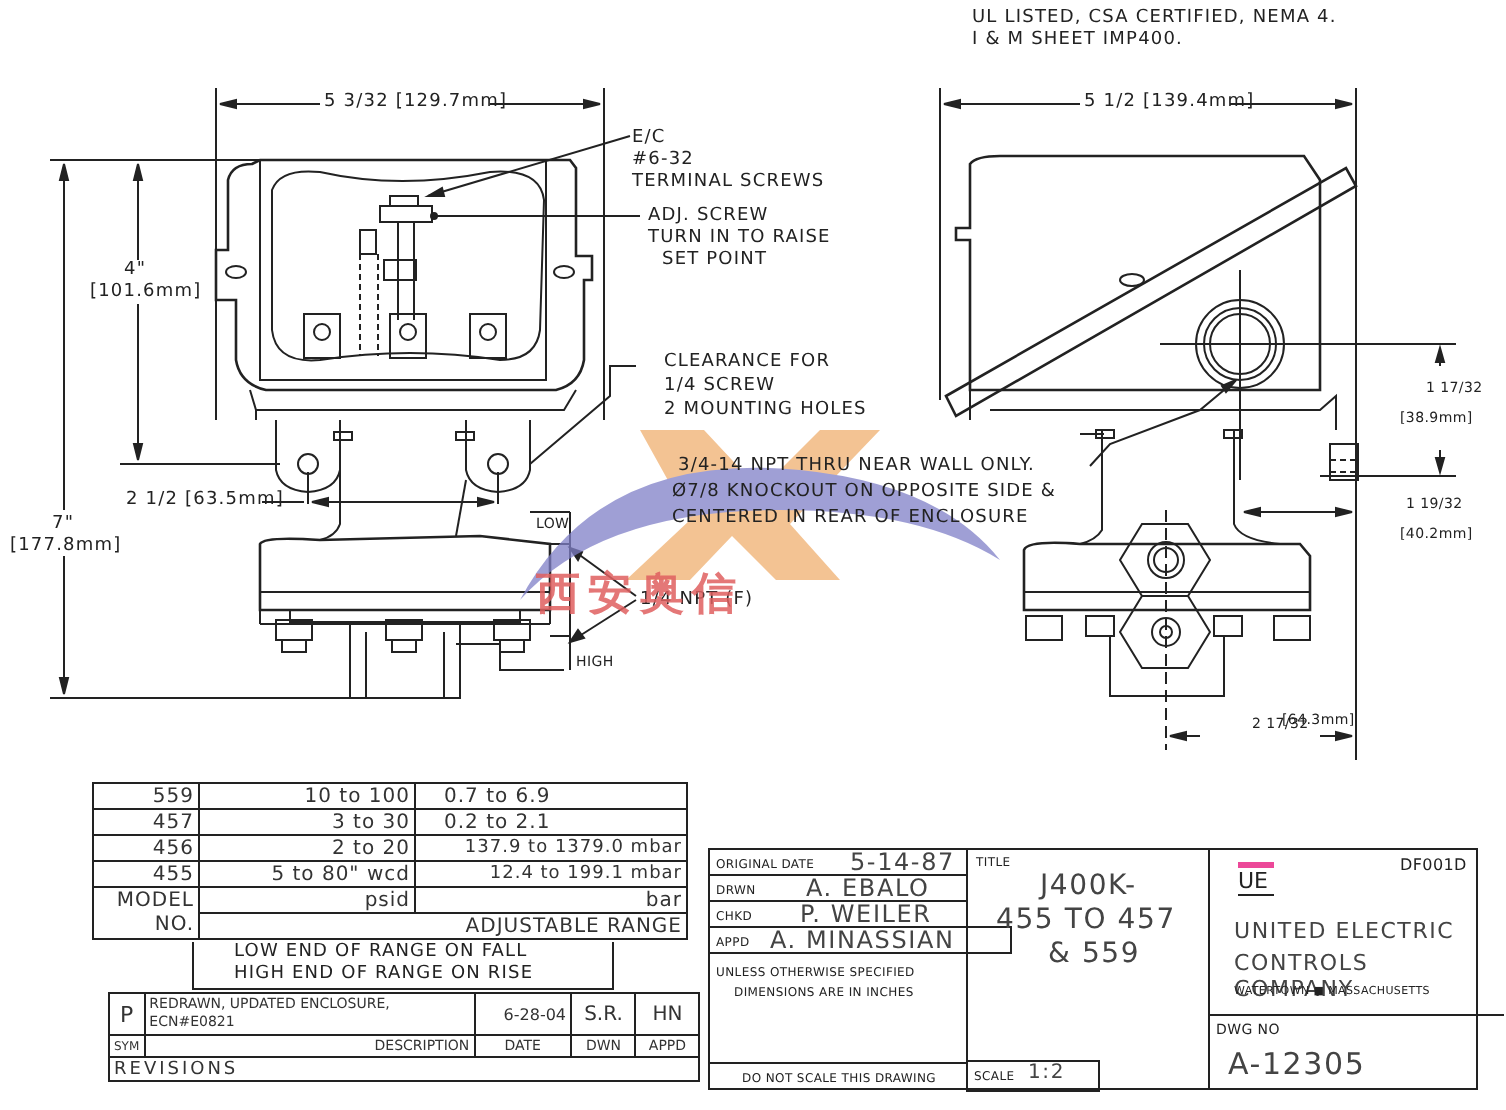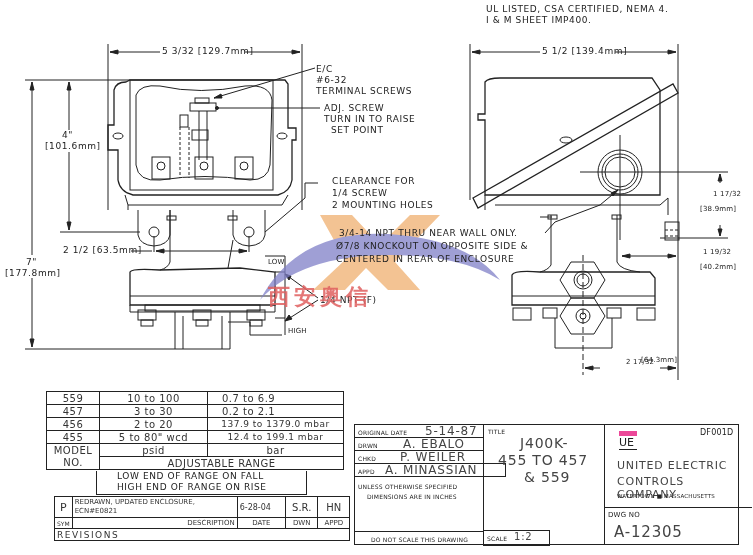--- a/index.html
+++ b/index.html
@@ -2,21 +2,21 @@
 <html><head>
 <meta charset="utf-8">
 <style>
   html,body{margin:0;padding:0;background:#fff;}
   body{width:753px;height:555px;position:relative;overflow:hidden;font-family:"DejaVu Sans Mono","Liberation Mono",monospace;color:#1a1a1a;}
   .abs{position:absolute;}
   .t{font-family:"DejaVu Sans","Liberation Sans",sans-serif;font-size:9px;line-height:11px;letter-spacing:0.6px;white-space:nowrap;color:#222;}
   .tsm{font-size:7px;line-height:8px;letter-spacing:0.2px;}
   svg.draw{position:absolute;left:0;top:0;}
   table{border-collapse:collapse;}
-  .rng td{border:1px solid #222;font-family:"DejaVu Sans","Liberation Sans",sans-serif;font-size:10px;height:12px;padding:0 2px;text-align:center;letter-spacing:0.5px;color:#333;white-space:nowrap;}
+  .rng td{border:1px solid #222;font-family:"DejaVu Sans","Liberation Sans",sans-serif;font-size:10px;height:12px;padding:0 2px;text-align:right;letter-spacing:0.5px;color:#333;white-space:nowrap;}
   .rev td{border:1px solid #222;font-family:"DejaVu Sans","Liberation Sans",sans-serif;font-size:8px;padding:0 2px;white-space:nowrap;color:#333;}
   .box{position:absolute;border:1px solid #222;box-sizing:border-box;}
   .lbl{font-family:"DejaVu Sans","Liberation Sans",sans-serif;font-size:6px;letter-spacing:0.2px;color:#222;}
   .val{font-family:"DejaVu Sans","Liberation Sans",sans-serif;font-size:12px;letter-spacing:0.8px;color:#444;}
 </style>
 </head>
 <body>
 
 <svg class="draw" width="753" height="390" viewBox="0 0 753 390">
   <g fill="none" stroke="#222" stroke-width="1">
@@ -264,21 +264,21 @@
 <div class="box" style="left:96px;top:471px;width:211px;height:24px;border-top:none;">
   <div class="abs t" style="left:20px;top:0px;font-size:9px;">LOW END OF RANGE ON FALL</div>
   <div class="abs t" style="left:20px;top:11px;font-size:9px;">HIGH END OF RANGE ON RISE</div>
 </div>
 
 <table class="rev abs" style="left:54px;top:496px;width:296px;">
   <tbody>
       <tr style="height:21px">
     <td style="width:12px;font-size:11px;text-align:center">P</td>
     <td style="width:160px;line-height:9px;font-size:7px"><span>REDRAWN, UPDATED ENCLOSURE,</span><br><span>ECN#E0821</span></td>
-    <td style="text-align:left">6-28-04</td>
+    <td style="text-align:right">6-28-04</td>
     <td style="text-align:center;font-size:10px">S.R.</td>
     <td style="text-align:center;font-size:10px">HN</td>
   </tr>
   <tr style="height:11px">
     <td style="font-size:6px;text-align:center">SYM</td>
     <td style="text-align:right;font-size:7px">DESCRIPTION</td>
     <td style="text-align:center;font-size:7px">DATE</td>
     <td style="text-align:center;font-size:7px">DWN</td>
     <td style="text-align:center;font-size:7px">APPD</td>
   </tr>
@@ -318,21 +318,21 @@
   <span class="abs val" style="left:14px;top:27px;font-size:14px">455 TO 457</span>
   <span class="abs val" style="left:40px;top:44px;font-size:14px">&amp; 559</span>
   <div class="box" style="left:-1px;top:105px;width:67px;height:16px;">
     <span class="abs lbl" style="left:3px;top:4px">SCALE</span>
     <span class="abs val" style="left:30px;top:0px;font-size:10px">1:2</span>
   </div>
 </div>
 
 <div class="box" style="left:604px;top:424px;width:135px;height:121px;">
   <span class="abs lbl" style="left:95px;top:3px;font-size:8px">DF001D</span>
-  <div class="abs" style="left:14px;top:6px;width:18px;height:14px;border-top:5px solid #ec4899;">
+  <div class="abs" style="left:14px;top:6px;width:18px;height:14px;border-top:3px solid #ec4899;">
     <span class="abs" style="left:0;top:0;font-family:'DejaVu Sans',sans-serif;font-size:11px;letter-spacing:0px;color:#222">UE</span>
     <div class="abs" style="left:0;top:13px;width:18px;border-top:1px solid #222"></div>
   </div>
   <span class="abs val" style="left:12px;top:34px;font-size:11px">UNITED ELECTRIC</span>
   <span class="abs val" style="left:12px;top:50px;font-size:11px">CONTROLS COMPANY</span>
   <span class="abs lbl" style="left:12px;top:68px;font-size:5.5px">WATERTOWN ■ MASSACHUSETTS</span>
   <div class="box" style="left:-1px;top:82px;width:148px;height:38px;border-left:none;border-right:none;border-bottom:none;text-align:right;">
     <span class="abs lbl" style="left:4px;top:3px;font-size:7px">DWG NO</span>
     <span class="abs val" style="left:10px;top:15px;font-size:15px">A-12305</span>
   </div>

